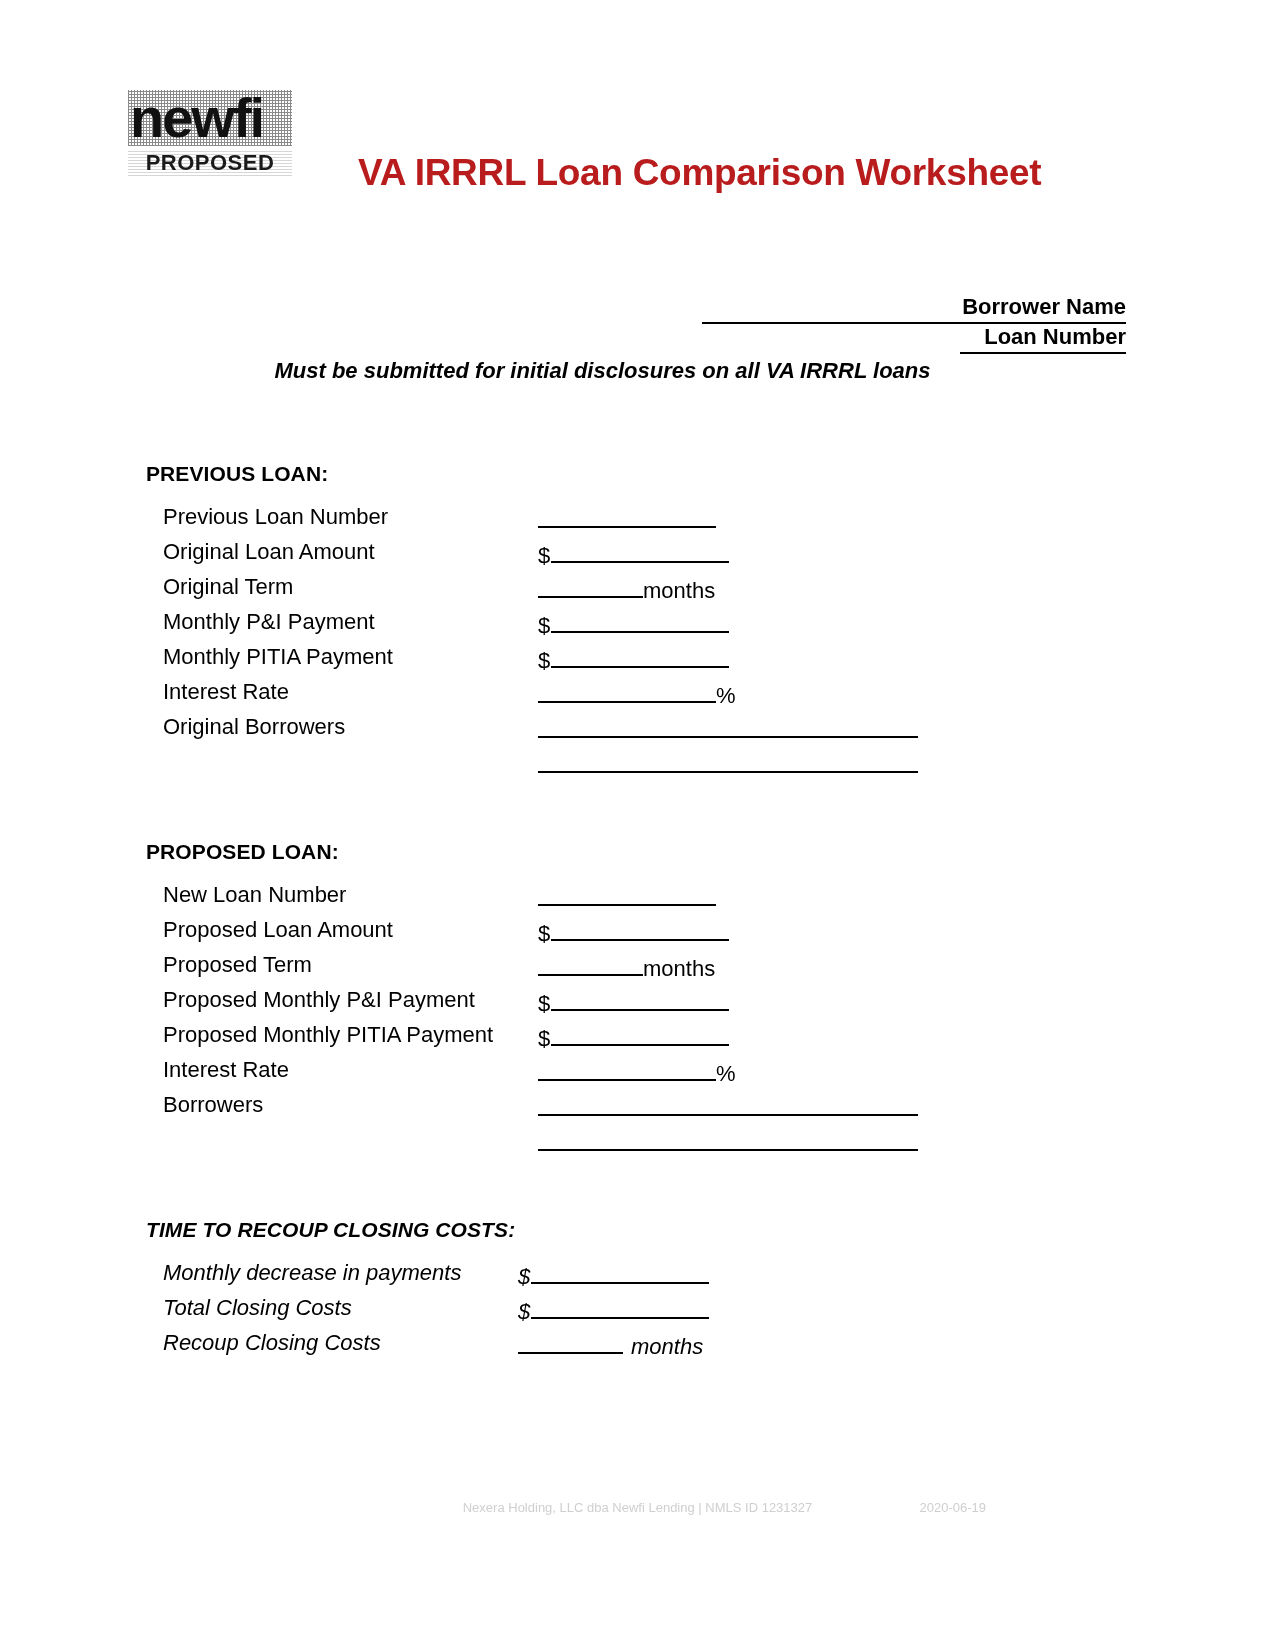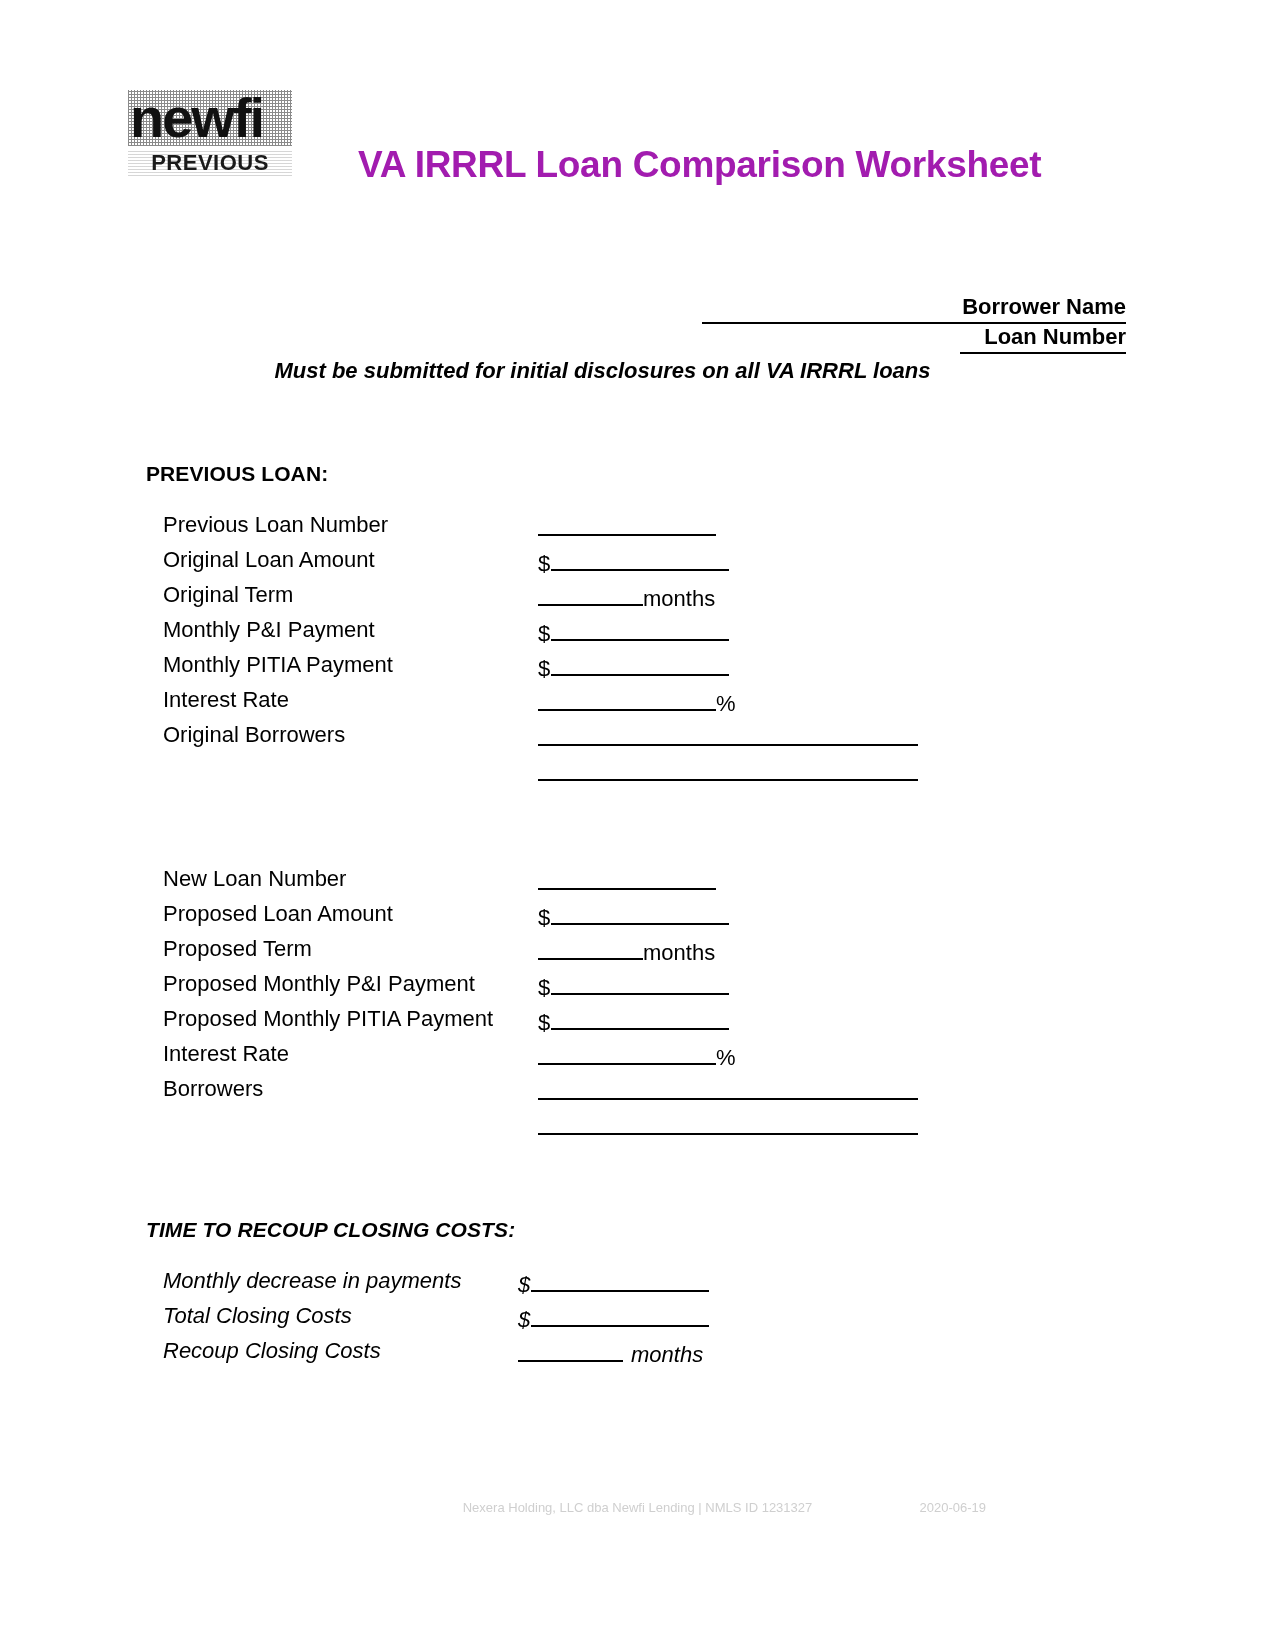--- a/index.html
+++ b/index.html
@@ -64,27 +64,27 @@
     color: #1a1a1a;
     text-align: center;
     
     background-image:
       repeating-linear-gradient(0deg,  rgba(120,120,120,0.30) 0px, rgba(120,120,120,0.30) 1px, transparent 1px, transparent 3px);
   }
 
   .doc-title {
     position: absolute;
     left: 358px;
-    top: 144px;
+    top: 152px;
     font-family: "Liberation Sans", sans-serif;
     font-weight: bold;
     font-size: 37px;
     letter-spacing: -0.3px;
     white-space: nowrap;
-    color: #a21caf;
+    color: #b91c1c;
   }
 
   
   .idline {
     position: absolute;
     left: 146px;
     top: 294px;
     width: 980px;
     height: 32px;
     font-family: "Liberation Sans", sans-serif;
@@ -124,21 +124,21 @@
     left: 0;
     width: 1275px;
   }
   .sec-heading {
     font-family: "Liberation Sans", sans-serif;
     font-weight: bold;
     font-size: 21px;
     letter-spacing: 0.1px;
     color: #000000;
   }
-  .rows { margin-top: 24px; }
+  .rows { margin-top: 16px; }
   .row {
     position: relative;
     height: 35px;
     font-family: "Liberation Sans", sans-serif;
     font-size: 22px;
     color: #000000;
     white-space: nowrap;
   }
   .row .label {
     position: absolute;
@@ -208,21 +208,21 @@
 </style>
 </head>
 <body>
 
 <div class="page">
 
   <div class="logo-block">
     <div class="logo-mark">
       <div class="logo-word">newfi</div>
     </div>
-    <div class="logo-sub">PREVIOUS</div>
+    <div class="logo-sub">PROPOSED</div>
   </div>
 
   <div class="doc-title">VA IRRRL Loan Comparison Worksheet</div>
 
   <div class="idline">
     <span class="lbl">Borrower Name</span>
     <span class="rule rule-name"></span>
     <span class="gap-lg"></span>
     <span class="lbl">Loan Number</span>
     <span class="rule rule-number"></span>
@@ -283,20 +283,21 @@
         <div class="row">
           <span class="label"></span>
           <span class="field">
             <span class="blank b-long"></span>
           </span>
         </div>
       </div>
   </div>
 
   <div class="section" id="sec-proposed">
+    <div class="sec-heading">PROPOSED LOAN:</div>
     <div class="rows">
         <div class="row">
           <span class="label">New Loan Number</span>
           <span class="field">
             <span class="blank b-short"></span>
           </span>
         </div>
         <div class="row">
           <span class="label">Proposed Loan Amount</span>
           <span class="field">

